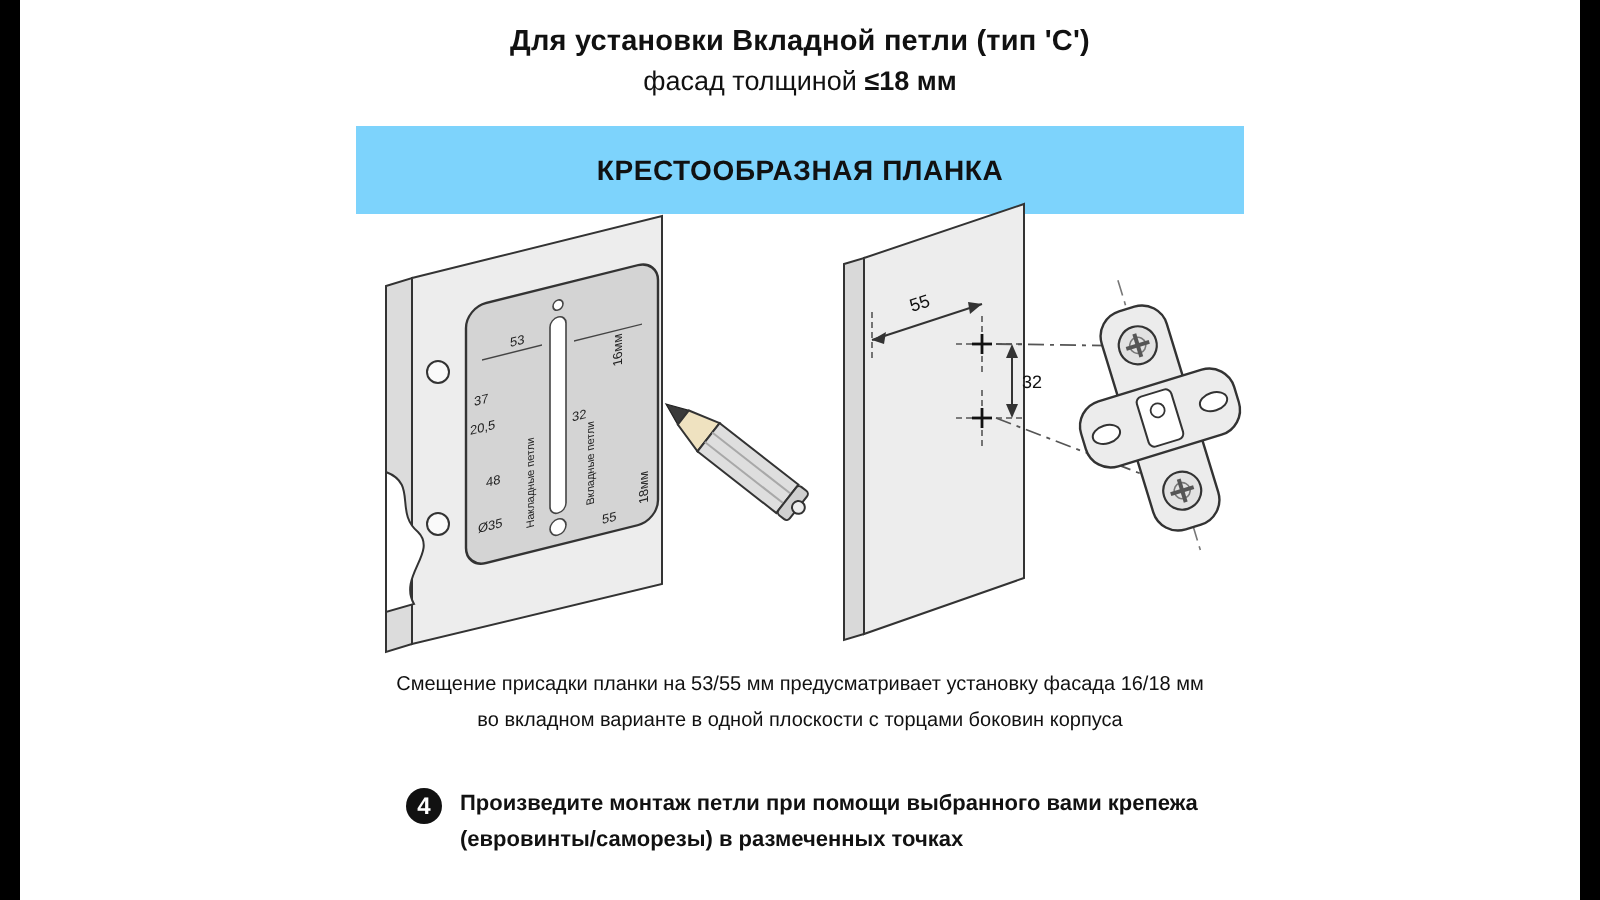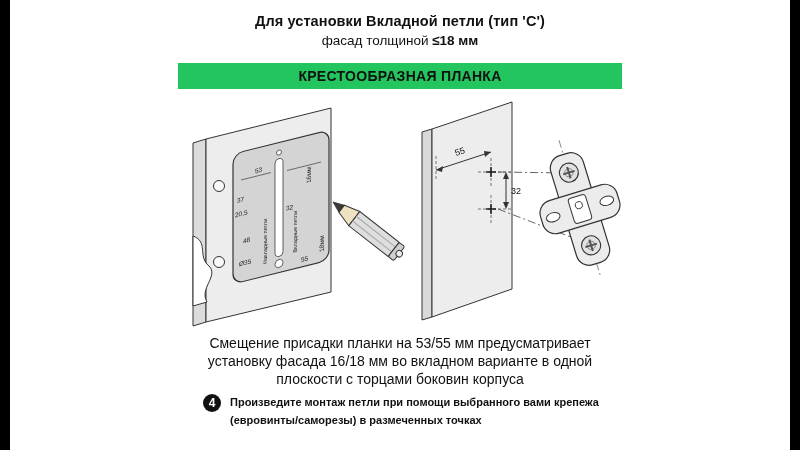--- a/index.html
+++ b/index.html
@@ -12,33 +12,33 @@
   .edge-bar { position:absolute; top:0; width:10px; height:450px; background:#000; }
   .edge-bar.left { left:0; }
   .edge-bar.right { right:0; }
 
   .header { position:absolute; top:13px; left:0; width:100%; text-align:center; }
   .title { font-size:14.5px; font-weight:bold; letter-spacing:.1px; }
   .subtitle { font-size:13.5px; margin-top:4px; }
   .subtitle b { font-weight:bold; }
 
   .banner {
-    position:absolute; top:63px; left:178px; width:444px; height:26px;
-    background:#22c55e; display:flex; align-items:center; justify-content:center;
+    position:absolute; top:63px; left:178px; width:444px; height:44px;
+    background:#7dd3fc; display:flex; align-items:center; justify-content:center;
     font-size:14px; font-weight:bold; letter-spacing:.3px;
   }
 
   .fig { position:absolute; }
   #fig-left { left:181px; top:94px; }
   #fig-right { left:420px; top:94px; }
   svg text { font-family:"Liberation Sans","DejaVu Sans",sans-serif; }
 
   .caption {
     position:absolute; top:334px; left:50%; transform:translateX(-50%);
-    width:412px; text-align:center; font-size:14px; line-height:18px;
+    width:412px; text-align:center; font-size:10px; line-height:18px;
   }
 
   .step { position:absolute; top:393px; left:203px; width:400px; display:flex; gap:9px; align-items:flex-start; }
   .badge {
     flex:0 0 auto; width:18px; height:18px; border-radius:50%;
     background:#111; color:#fff; font-size:12px; font-weight:bold;
     display:flex; align-items:center; justify-content:center; margin-top:1px;
   }
   .step-text { font-size:11px; font-weight:bold; line-height:18px; }
 </style>

